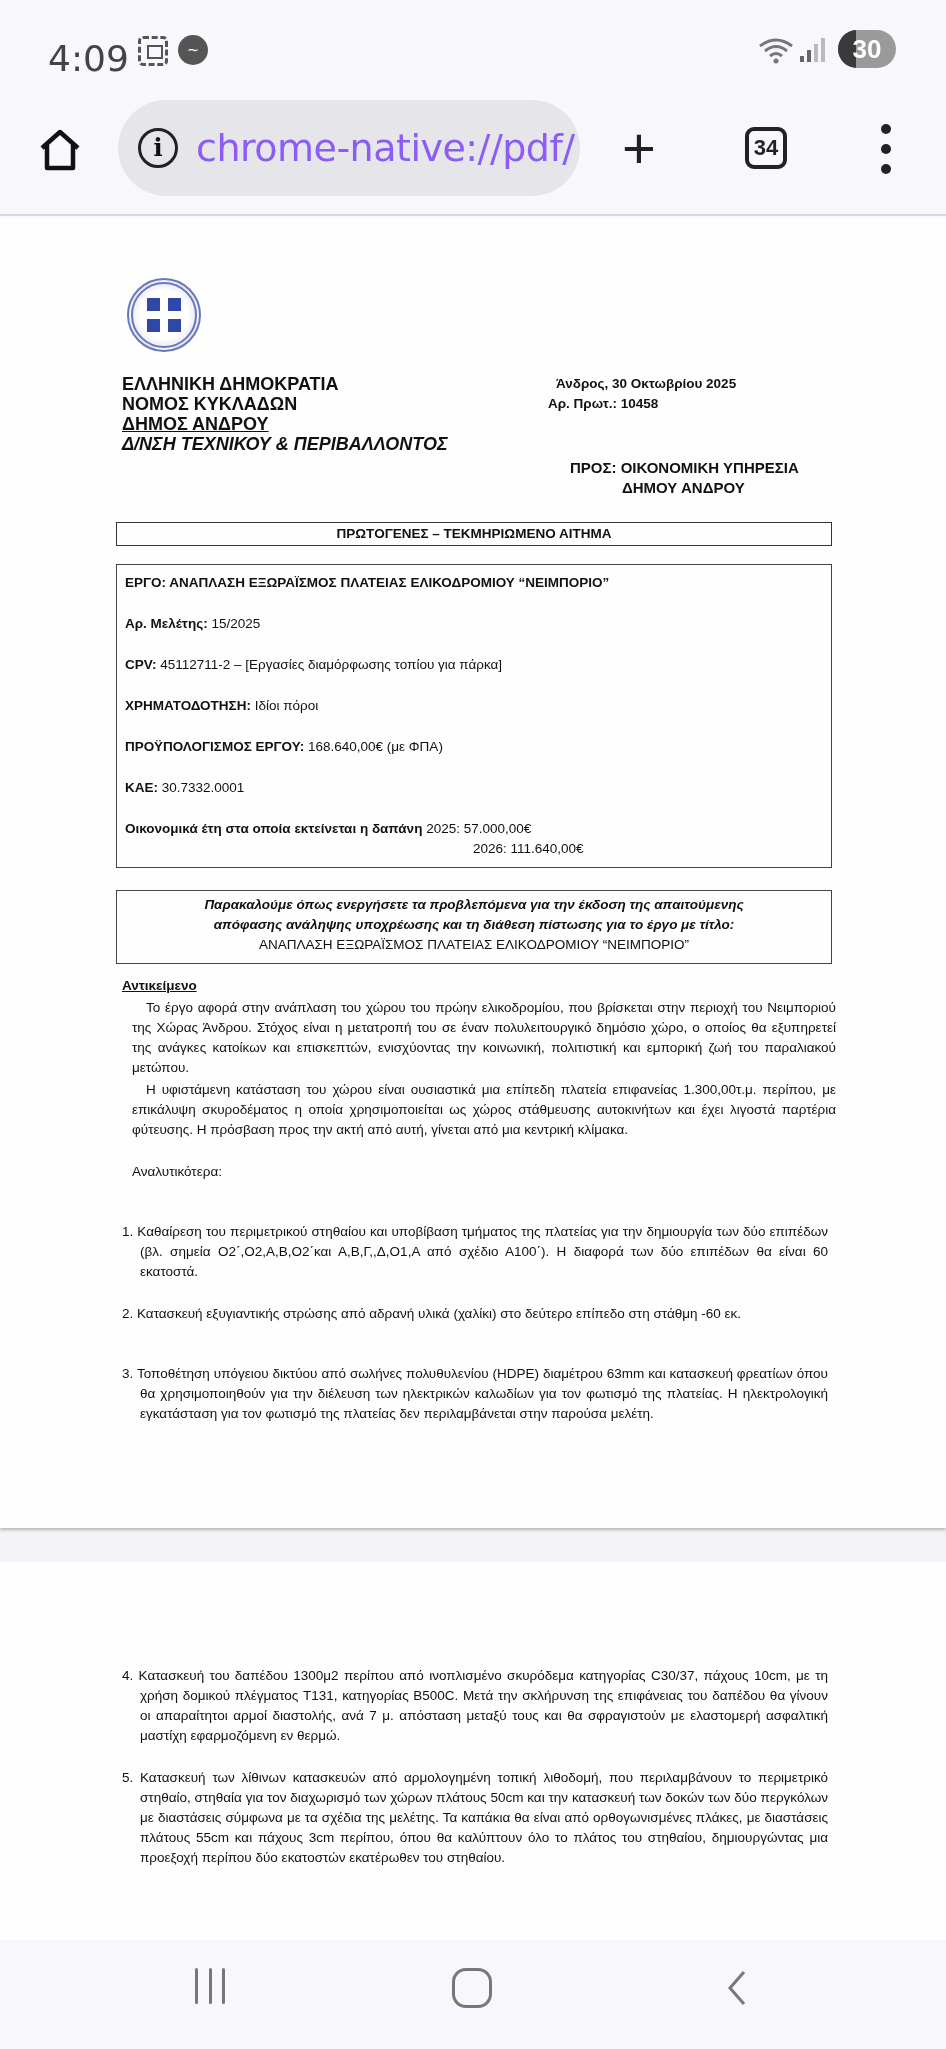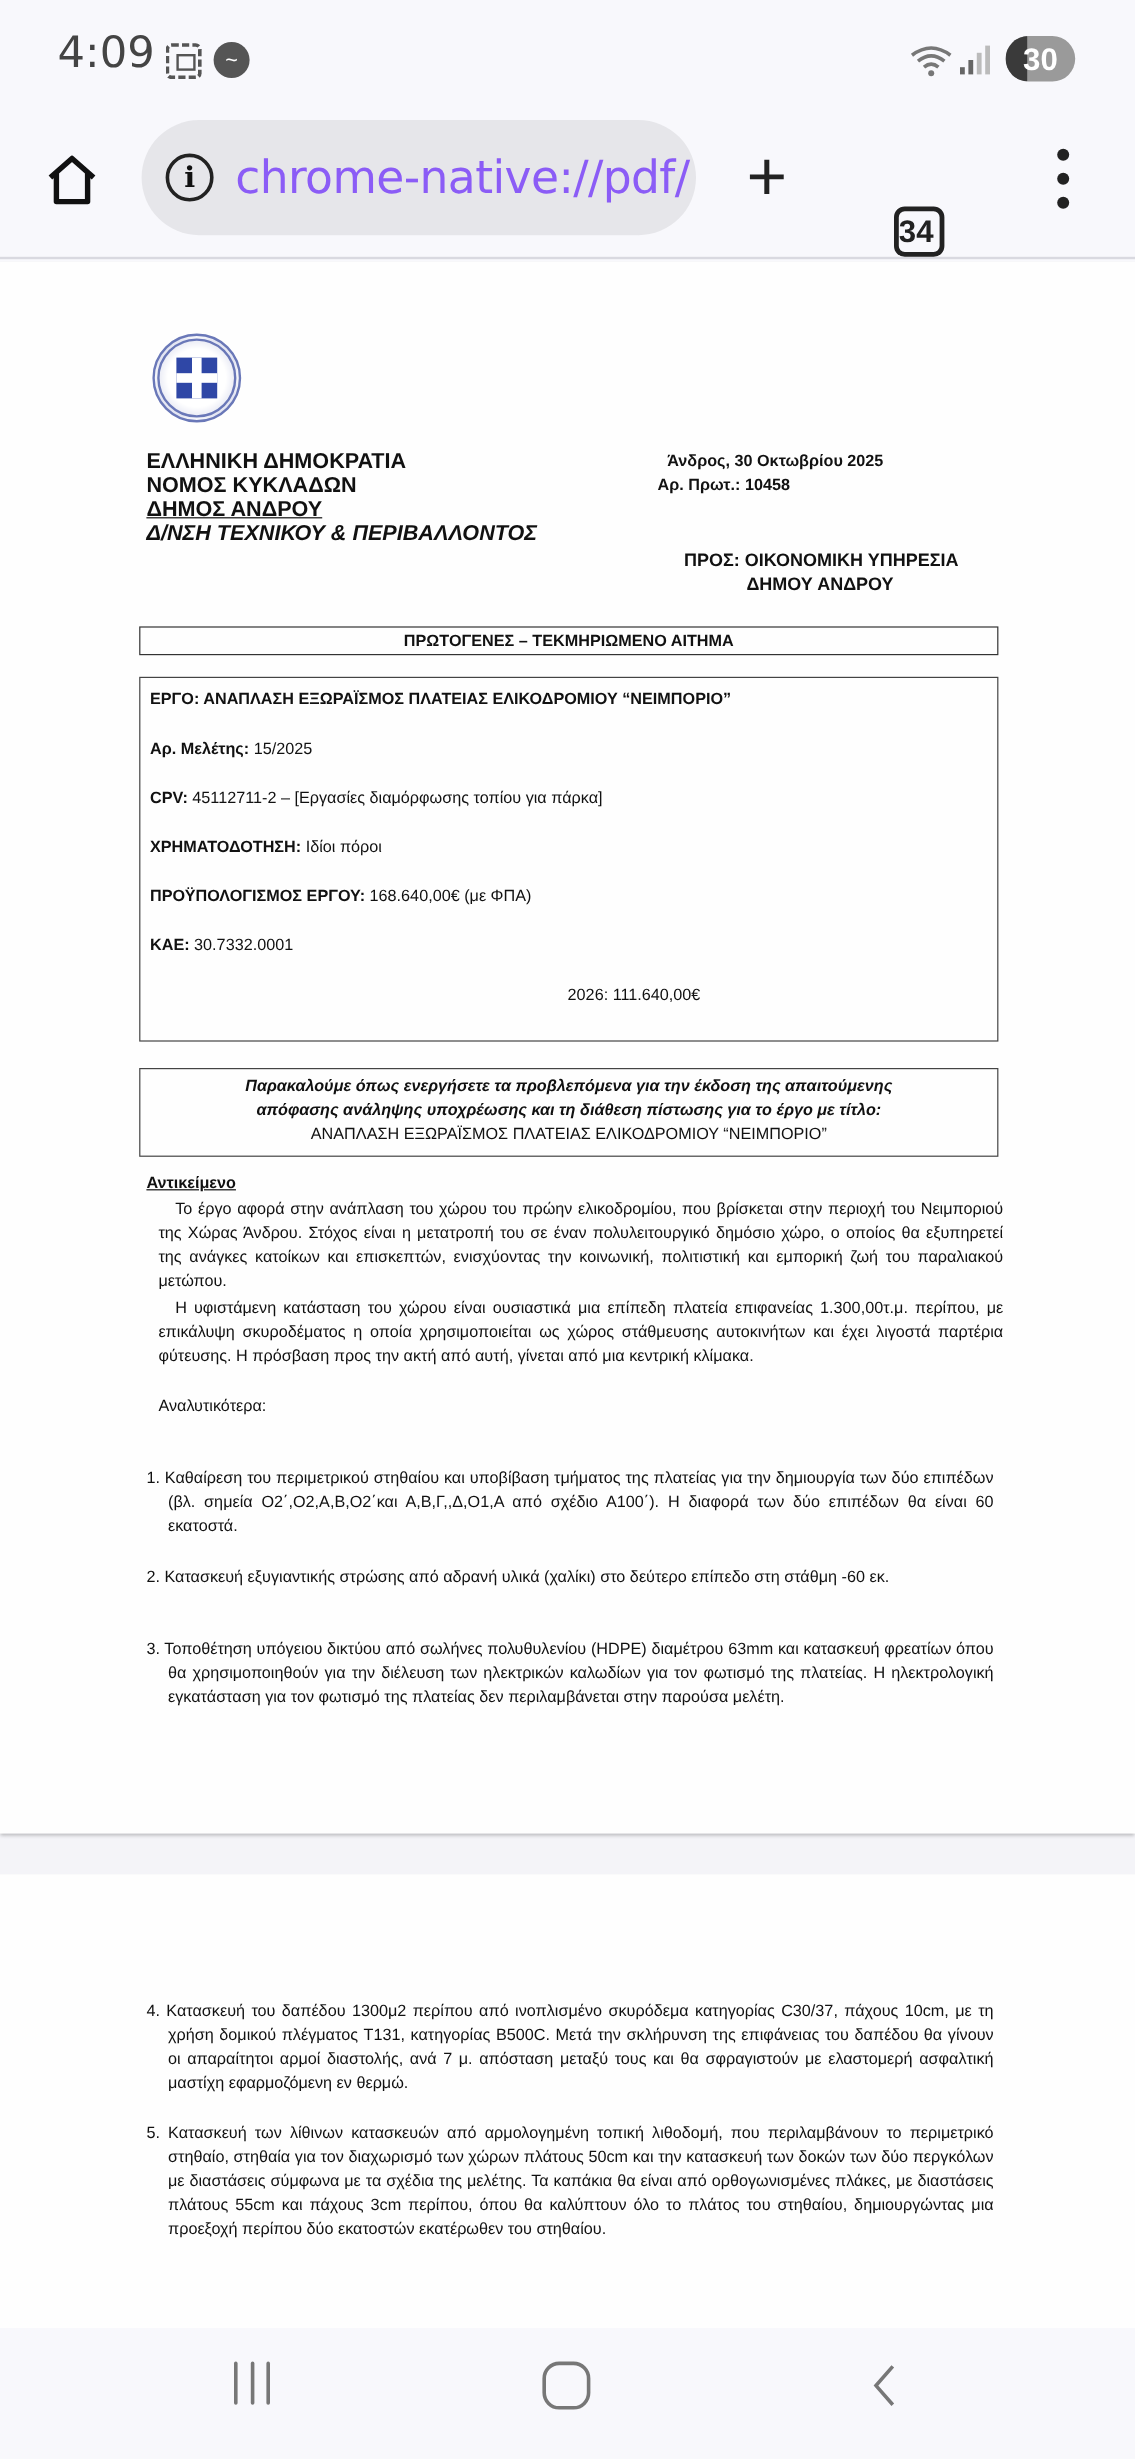--- a/index.html
+++ b/index.html
@@ -1,39 +1,39 @@
 <!DOCTYPE html>
 <html><head>
 <meta charset="utf-8">
 <style>
   * { box-sizing: border-box; margin: 0; padding: 0; }
   html, body { width: 946px; height: 2049px; overflow: hidden; background: #f8f8fc; }
   body { position: relative; font-family: "Liberation Sans", sans-serif; color: #111; }
 
   
   .status-bar { position: absolute; left: 0; top: 0; width: 946px; height: 100px; background: #f8f8fc; }
-  .status-time { position: absolute; left: 48px; top: 24px; font-size: 36px; color: #444; font-family: "DejaVu Sans", sans-serif; }
+  .status-time { position: absolute; left: 48px; top: 38px; font-size: 36px; color: #444; font-family: "DejaVu Sans", sans-serif; }
   .status-icon-screenshot { position: absolute; left: 138px; top: 36px; width: 30px; height: 30px; border: 3px dashed #555; border-radius: 5px; }
   .status-icon-screenshot::after { content: ""; position: absolute; left: 6px; top: 6px; width: 12px; height: 10px; border: 2px solid #555; }
   .status-icon-messenger { position: absolute; left: 178px; top: 35px; width: 30px; height: 30px; border-radius: 50%; background: #555; color: #fff; font-size: 18px; text-align: center; line-height: 30px; }
   .status-wifi { position: absolute; left: 756px; top: 34px; font-size: 28px; color: #777; }
   .status-signal { position: absolute; left: 800px; top: 38px; display: flex; align-items: flex-end; gap: 3px; height: 24px; }
   .status-signal span { display: block; width: 4px; background: #666; }
   .battery { position: absolute; left: 838px; top: 30px; width: 58px; height: 38px; border-radius: 19px; background: #9a9a9a; overflow: hidden; }
   .battery::before { content: ""; position: absolute; left: 0; top: 0; width: 18px; height: 38px; background: #3a3a3a; }
   .battery-text { position: relative; display: block; text-align: center; line-height: 38px; color: #fff; font-weight: bold; font-size: 26px; }
 
   
   .toolbar { position: absolute; left: 0; top: 100px; width: 946px; height: 116px; background: #f8f8fc; border-bottom: 2px solid #d9d9e0; }
   .home-btn { position: absolute; left: 36px; top: 26px; width: 48px; height: 48px; }
   .omnibox { position: absolute; left: 118px; top: 0px; width: 462px; height: 96px; border-radius: 48px; background: #e6e6ea; }
   .info-icon { position: absolute; left: 138px; top: 28px; width: 40px; height: 40px; border: 3px solid #222; border-radius: 50%; text-align: center; font-weight: bold; font-size: 24px; line-height: 34px; font-family: "DejaVu Serif", serif; }
   .url-text { position: absolute; left: 196px; top: 26px; font-size: 38px; color: #8b5cf6; font-family: "DejaVu Sans", sans-serif; white-space: nowrap; letter-spacing: -0.5px; }
   .new-tab-btn { position: absolute; left: 622px; top: 16px; font-size: 58px; line-height: 64px; color: #222; font-weight: 300; }
-  .tab-count-btn { position: absolute; left: 745px; top: 27px; width: 42px; height: 42px; border: 4px solid #222; border-radius: 9px; font-size: 26px; font-weight: bold; line-height: 34px; color: #222; margin-top: 45px; }
+  .tab-count-btn { position: absolute; left: 745px; top: 27px; width: 42px; height: 42px; border: 4px solid #222; border-radius: 9px; text-align: center; font-size: 22px; font-weight: bold; line-height: 34px; color: #222; }
   .menu-btn { position: absolute; left: 876px; top: 24px; width: 20px; height: 50px; display: flex; flex-direction: column; justify-content: space-between; align-items: center; }
   .menu-btn span { display: block; width: 10px; height: 10px; border-radius: 50%; background: #222; }
 
   
   .pdf-area { position: absolute; left: 0; top: 218px; width: 946px; height: 1722px; background: #f4f4f8; overflow: hidden; }
   .pdf-page { position: absolute; left: 0; width: 946px; background: #fefefe; }
   .page1 { top: 0; height: 1310px; box-shadow: 0 2px 3px rgba(0,0,0,0.25); }
   .page2 { top: 1344px; height: 500px; }
 
   .doc-font { font-family: "Liberation Sans", sans-serif; color: #111; }
@@ -140,20 +140,21 @@
 
     <div class="title-box">ΠΡΩΤΟΓΕΝΕΣ – ΤΕΚΜΗΡΙΩΜΕΝΟ ΑΙΤΗΜΑ</div>
 
     <div class="info-box">
       <div class="row"><b>ΕΡΓΟ: ΑΝΑΠΛΑΣΗ ΕΞΩΡΑΪΣΜΟΣ ΠΛΑΤΕΙΑΣ ΕΛΙΚΟΔΡΟΜΙΟΥ “ΝΕΙΜΠΟΡΙΟ”</b></div>
       <div class="row"><b>Αρ. Μελέτης:</b><span>  15/2025</span></div>
       <div class="row"><b>CPV:</b><span> 45112711-2 – [Εργασίες διαμόρφωσης τοπίου για πάρκα]</span></div>
       <div class="row"><b>ΧΡΗΜΑΤΟΔΟΤΗΣΗ:</b><span> Ιδίοι πόροι</span></div>
       <div class="row"><b>ΠΡΟΫΠΟΛΟΓΙΣΜΟΣ ΕΡΓΟΥ:</b><span>  168.640,00€ (με ΦΠΑ)</span></div>
       <div class="row"><b>ΚΑΕ:</b><span>  30.7332.0001</span></div>
+      <div style="margin-bottom:0"><b>Οικονομικά έτη στα οποία εκτείνεται η δαπάνη</b><span> 2025: 57.000,00€</span></div>
       <div style="padding-left:348px">2026: 111.640,00€</div>
     </div>
 
     <div class="request-box">
       <div class="it">Παρακαλούμε όπως ενεργήσετε τα προβλεπόμενα για την έκδοση της απαιτούμενης</div>
       <div class="it">απόφασης ανάληψης υποχρέωσης και τη διάθεση πίστωσης για το έργο με τίτλο:</div>
       <div class="tt">ΑΝΑΠΛΑΣΗ ΕΞΩΡΑΪΣΜΟΣ ΠΛΑΤΕΙΑΣ ΕΛΙΚΟΔΡΟΜΙΟΥ “ΝΕΙΜΠΟΡΙΟ”</div>
     </div>
 
     <div class="subject-h">Αντικείμενο</div>

